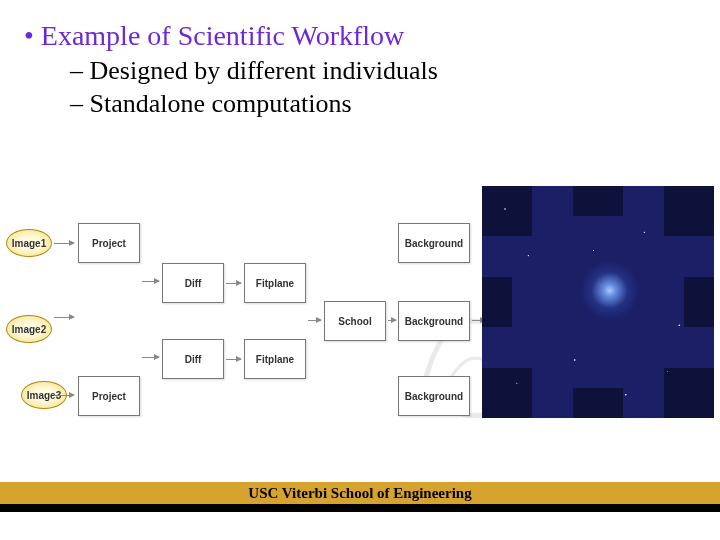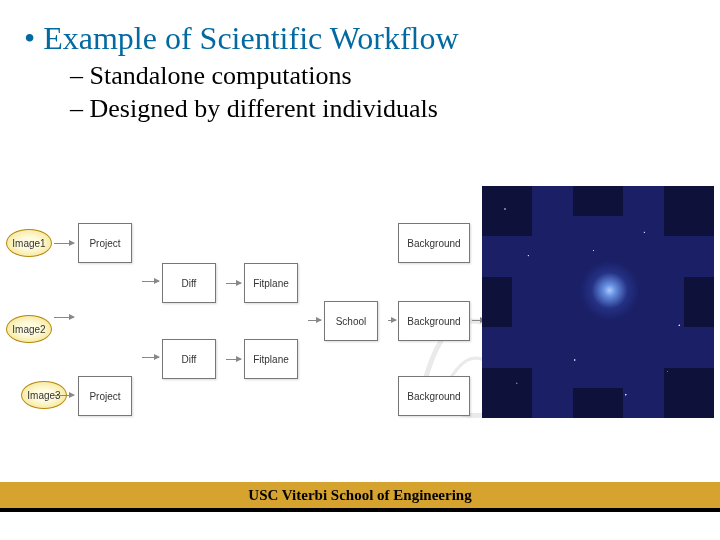--- a/index.html
+++ b/index.html
@@ -13,23 +13,23 @@
   }
   .slide {
     width: 100%;
     height: 100%;
     position: relative;
   }
   .bullets {
     padding: 18px 24px 0 24px;
   }
   .b1 {
-    font-size: 32px;
+    font-size: 28px;
     line-height: 1.25;
-    color: #0369a1;
+    color: #6d28d9;
     margin-bottom: 2px;
   }
   .b1::before { content: "• "; }
   .b2 {
     font-size: 26px;
     line-height: 1.25;
     color: #000;
     padding-left: 46px;
   }
   .b2::before { content: "– "; }
@@ -44,31 +44,32 @@
     position: absolute;
     background: #fff;
     border: 1px solid #777;
     font-family: Arial, sans-serif;
     font-size: 10px;
     color: #333;
     display: flex;
     align-items: center;
     justify-content: center;
     text-align: left;
+    font-weight: bold;
   }
   .img-node {
     border-color: #b8860b;
     background: radial-gradient(ellipse at center, #fffbe0 30%, #f5e89a 80%);
     border-radius: 50%;
     width: 46px;
     height: 28px;
     font-size: 10px;
   }
   .box {
-    width: 54px;
+    width: 62px;
     height: 40px;
     box-shadow: 1px 1px 2px rgba(0,0,0,0.15);
   }
   .arrow {
     position: absolute;
     height: 1px;
     background: #888;
   }
   .arrow::after {
     content: "";
@@ -105,21 +106,21 @@
     width: 50px;
     height: 50px;
   }
   .footer-band {
     position: absolute;
     left: 0;
     bottom: 28px;
     width: 100%;
     height: 30px;
     background: #d6a42e;
-    border-bottom: 4px solid #000000;
+    border-bottom: 8px solid #000000;
     display: flex;
     align-items: center;
     justify-content: center;
   }
   .footer-text {
     font-family: "Times New Roman", serif;
     font-weight: bold;
     font-size: 15px;
     color: #000;
   }
@@ -139,22 +140,22 @@
     pointer-events: none;
   }
 </style>
 </head>
 <body>
 
 <div class="slide">
 
   <div class="bullets">
     <div class="b1">Example of Scientific Workflow</div>
+    <div class="b2">Designed by different individuals</div>
     <div class="b2">Standalone computations</div>
-    <div class="b2">Designed by different individuals</div>
   </div>
 
   <svg class="watermark" viewBox="0 0 100 100">
     <path d="M20 80 Q30 30 50 30 Q75 30 80 55 Q85 80 60 85 Q40 88 30 75" fill="none" stroke="#000" stroke-width="3"></path>
     <path d="M35 70 Q45 50 55 52 Q68 54 65 68" fill="none" stroke="#000" stroke-width="2"></path>
   </svg>
 
   <div class="diagram">
 
     <div class="node img-node" style="left:6px; top:46px;">Image1</div>

